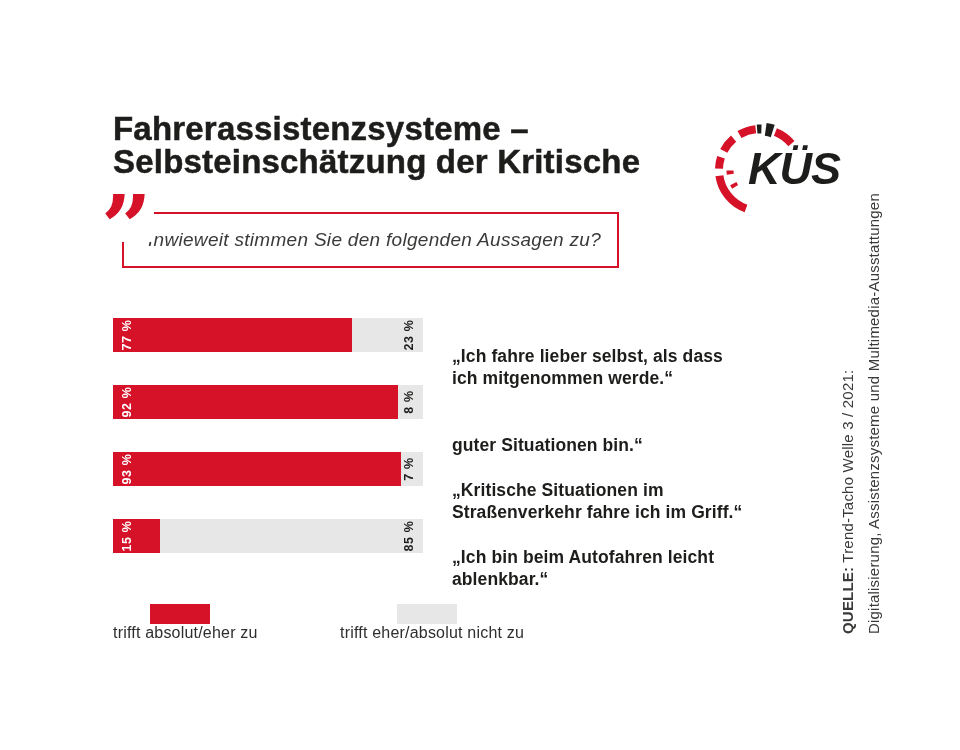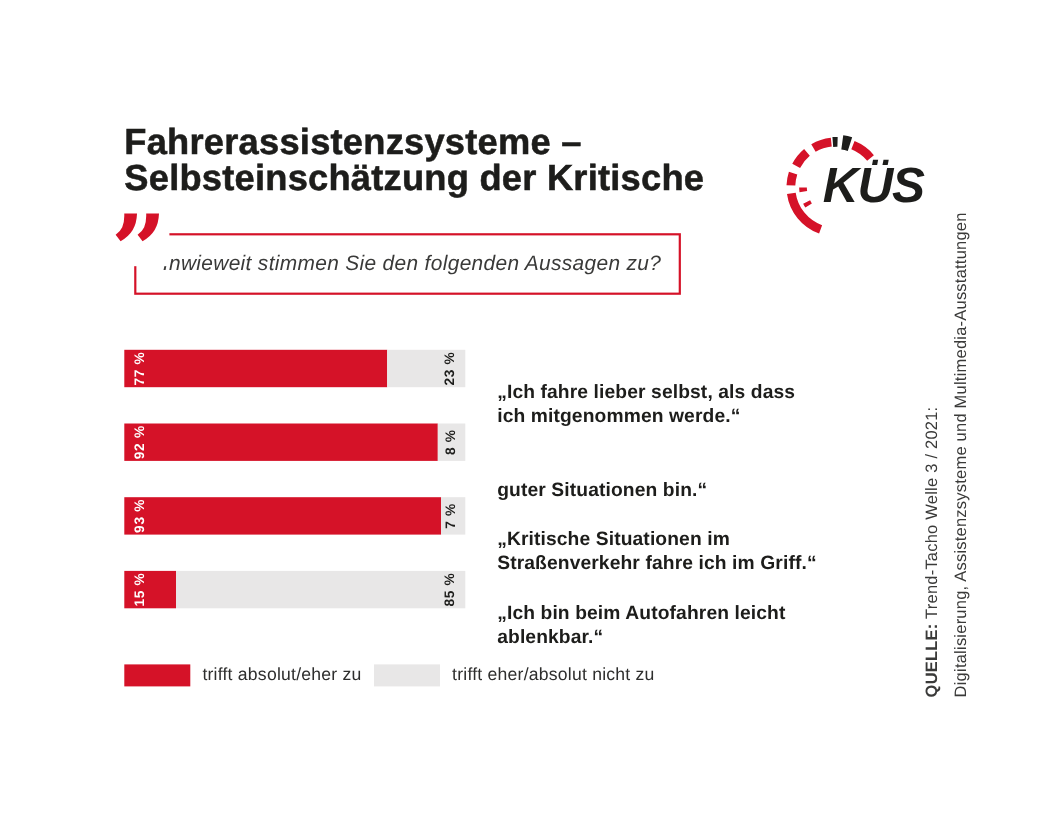--- a/index.html
+++ b/index.html
@@ -40,21 +40,21 @@
   }
   .pct-agree { left:14px; transform:translate(-50%,-50%) rotate(-90deg); color:#fff; }
   .pct-disagree { right:14px; transform:translate(50%,-50%) rotate(-90deg); color:var(--ink); }
   .statement {
     position:absolute; left:339px; top:50%; transform:translateY(-50%);
     width:320px; font-size:17.5px; font-weight:bold; color:var(--ink);
     line-height:21.5px; letter-spacing:0.1px;margin-top:32px;
   }
   .r0 { top:318px; } .r1 { top:385px; } .r2 { top:452px; } .r3 { top:519px; }
   
-  .legend-item { position:absolute; top:604px; display:flex; align-items:center; }
+  .legend-item { position:absolute; top:604px; display:flex; align-items:center;flex-direction:column; }
   .legend-item.li0 { left:113px; }
   .legend-item.li1 { left:340px;justify-content:flex-end; }
   .legend-swatch { width:60px; height:20px; margin-right:11px; flex:0 0 auto; }
   .legend-label { font-size:16px; color:#2e2e2d; letter-spacing:0.2px; }
   
   .source {
     position:absolute; left:835px; top:634px; width:410px; height:52px;
     transform:rotate(-90deg); transform-origin:0 0;
     font-size:15px; line-height:26px; color:var(--body); letter-spacing:0.2px;
     white-space:nowrap;

